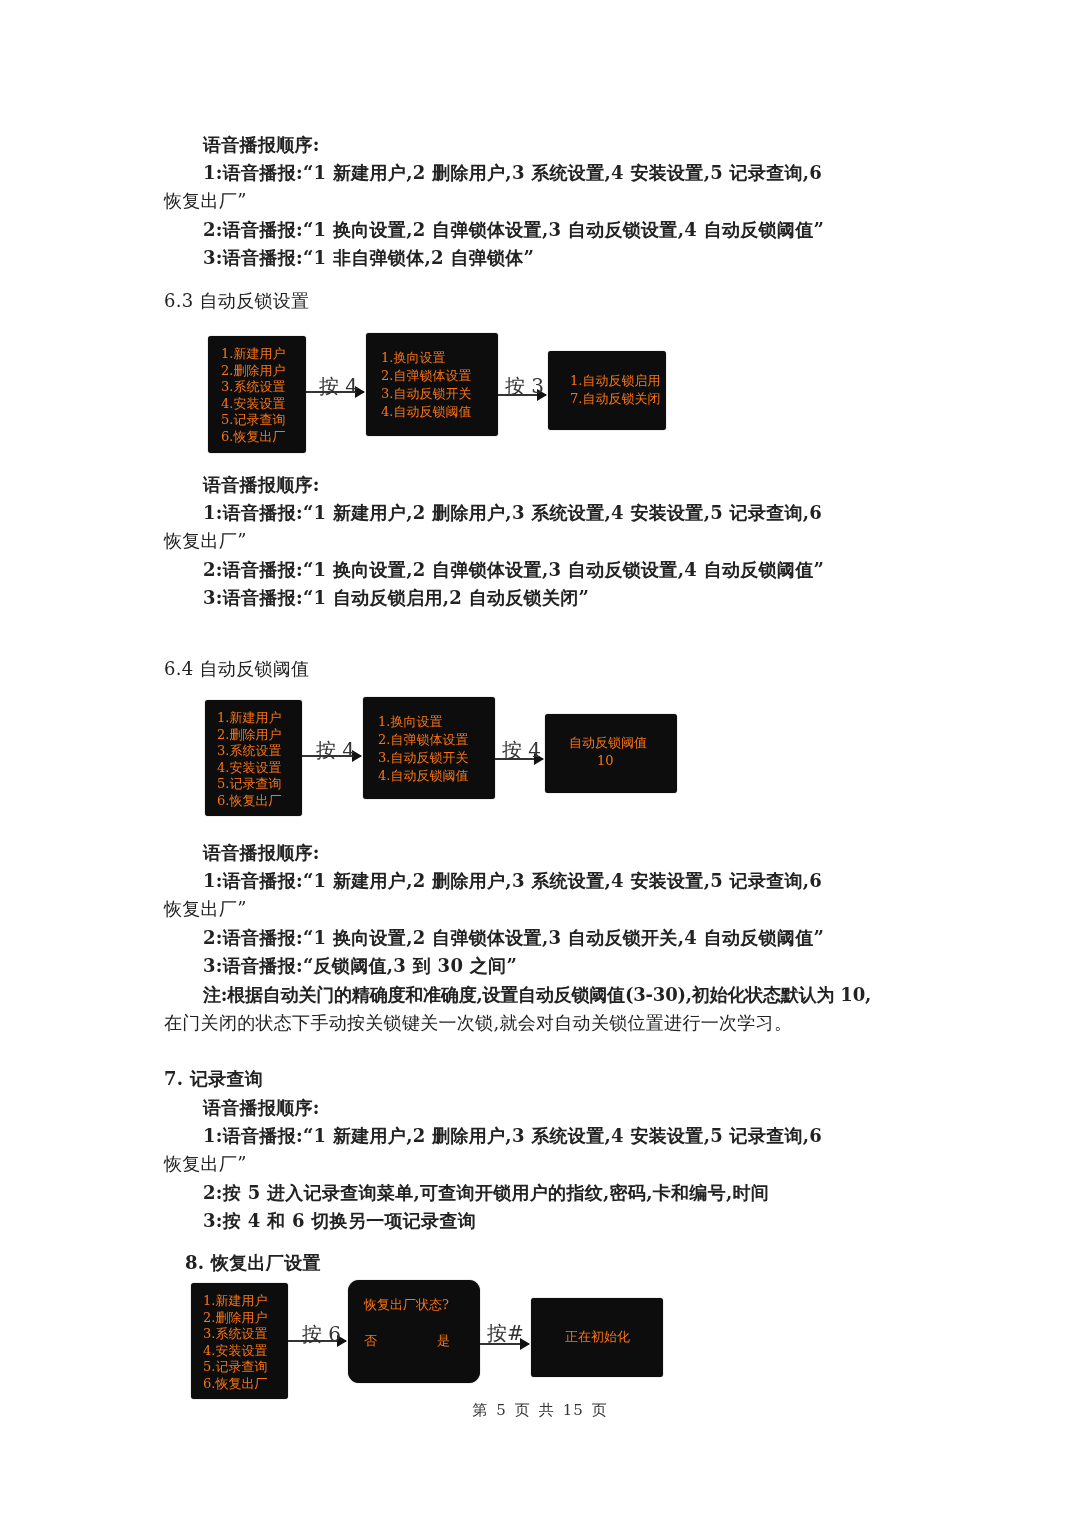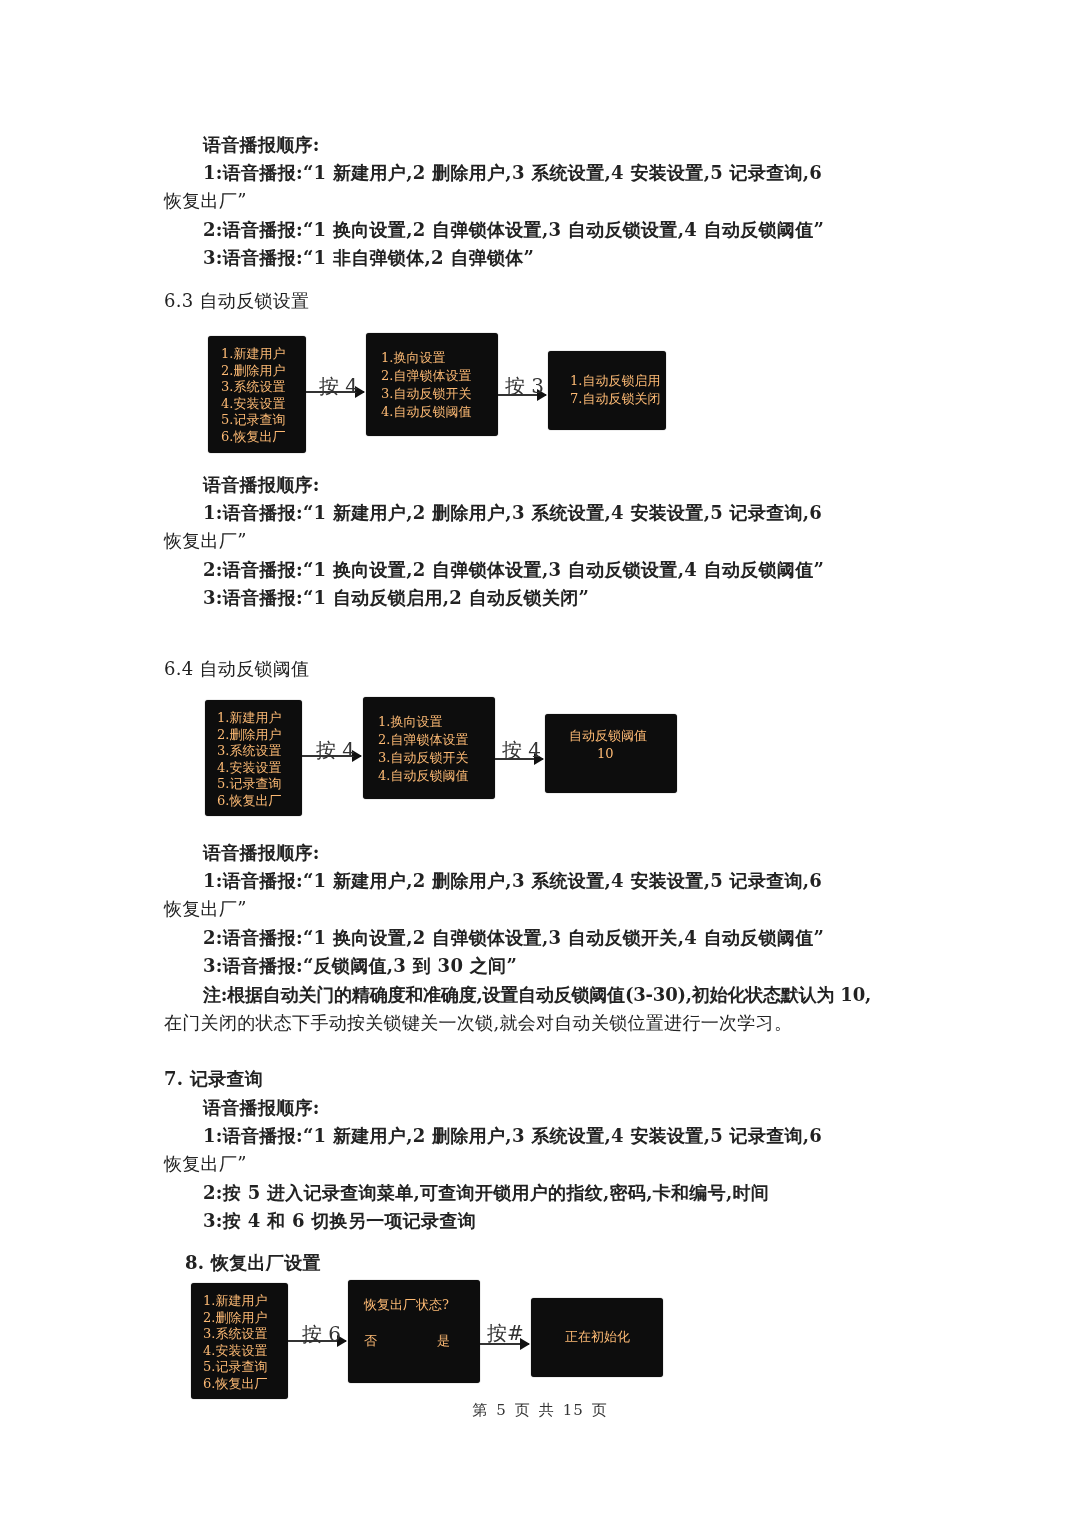--- a/index.html
+++ b/index.html
@@ -3,21 +3,21 @@
 <meta charset="utf-8">
 <style>
   html, body { margin: 0; padding: 0; background: #ffffff; }
   body { width: 1080px; height: 1527px; position: relative; overflow: hidden;
          font-family: "DejaVu Serif", "Liberation Serif", serif; color: #222; }
   .line { position: absolute; font-size: 18px; line-height: 28px; white-space: nowrap; letter-spacing: 0.3px; }
   .ind { left: 203px; font-weight: bold; }
   .flush { left: 164px; }
   .heading { font-weight: bold; font-size: 18px; }
   .box { position: absolute; background: #0d0d0d; border-radius: 3px; box-shadow: 0 0 1px #555;
-         color: #fdba74; font-size: 13px; line-height: 16.5px; box-sizing: border-box; }
+         color: #f97316; font-size: 13px; line-height: 16.5px; box-sizing: border-box; }
   .box .item { display: block; white-space: nowrap; }
   .arrow { position: absolute; height: 2px; background: #333; }
   .arrow::after { content: ""; position: absolute; right: -1px; top: -5px;
                   border-left: 10px solid #111; border-top: 6px solid transparent; border-bottom: 6px solid transparent; }
   .arrow-label { position: absolute; font-size: 20px; color: #333; white-space: nowrap; }
   .footer { position: absolute; left: 0; width: 1080px; top: 1401px; text-align: center; font-size: 15px; color: #333; letter-spacing: 1px; }
   .footer span { margin: 0 4px; }
 </style>
 </head>
 <body>
@@ -76,21 +76,21 @@
 
 <div class="box" style="left:363px; top:697px; width:132px; height:102px; padding:16px 0 0 15px; line-height:18px;">
   <span class="item">1.换向设置</span>
   <span class="item">2.自弹锁体设置</span>
   <span class="item">3.自动反锁开关</span>
   <span class="item">4.自动反锁阈值</span>
 </div>
 <div class="arrow" style="left:495px; top:758px; width:48px;"></div>
 <div class="arrow-label" style="left:502px; top:737px;">按 4</div>
 
-<div class="box" style="left:545px; top:714px; width:132px; height:79px; padding:13px 0 0 24px; line-height:18px;">
+<div class="box" style="left:545px; top:714px; width:132px; height:79px; padding:20px 0 0 24px; line-height:18px;">
   <span class="item">自动反锁阈值</span>
   <span class="item" style="padding-left:28px;">10</span>
 </div>
 
 <div class="line ind" style="top:839px">语音播报顺序:</div>
 <div class="line ind" style="top:867px">1:语音播报:“1 新建用户,2 删除用户,3 系统设置,4 安装设置,5 记录查询,6</div>
 <div class="line flush" style="top:895px">恢复出厂”</div>
 <div class="line ind" style="top:924px">2:语音播报:“1 换向设置,2 自弹锁体设置,3 自动反锁开关,4 自动反锁阈值”</div>
 <div class="line ind" style="top:952px">3:语音播报:“反锁阈值,3 到 30 之间”</div>
 <div class="line ind" style="top:981px; letter-spacing:-0.2px;">注:根据自动关门的精确度和准确度,设置自动反锁阈值(3-30),初始化状态默认为 10,</div>
@@ -109,21 +109,21 @@
   <span class="item">1.新建用户</span>
   <span class="item">2.删除用户</span>
   <span class="item">3.系统设置</span>
   <span class="item">4.安装设置</span>
   <span class="item">5.记录查询</span>
   <span class="item">6.恢复出厂</span>
 </div>
 <div class="arrow" style="left:288px; top:1340px; width:58px;"></div>
 <div class="arrow-label" style="left:302px; top:1321px;">按 6</div>
 
-<div class="box" style="left:348px; top:1280px; width:132px; height:103px;">
+<div class="box" style="left:348px; top:1280px; width:132px; height:103px;border-radius:11px;">
   <span style="position:absolute; left:16px; top:17px; white-space:nowrap;">恢复出厂状态?</span>
   <span style="position:absolute; left:16px; top:53px;">否</span>
   <span style="position:absolute; left:89px; top:53px;">是</span>
 </div>
 <div class="arrow" style="left:480px; top:1343px; width:49px;"></div>
 <div class="arrow-label" style="left:487px; top:1320px;">按#</div>
 
 <div class="box" style="left:531px; top:1298px; width:132px; height:79px; padding:31px 0 0 34px;">
   <span class="item">正在初始化</span>
 </div>

